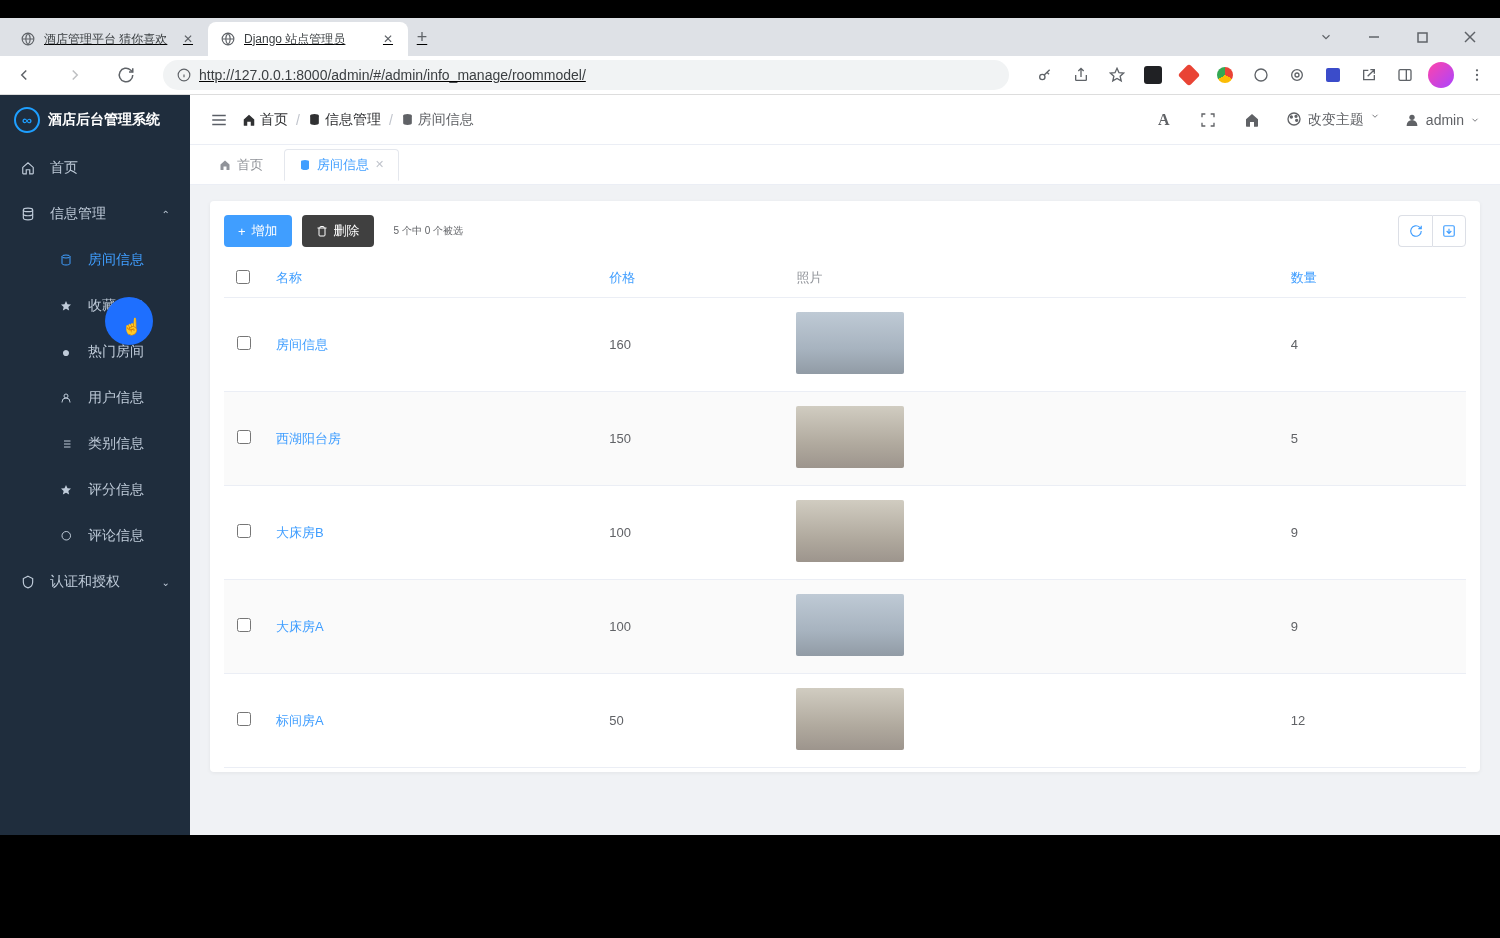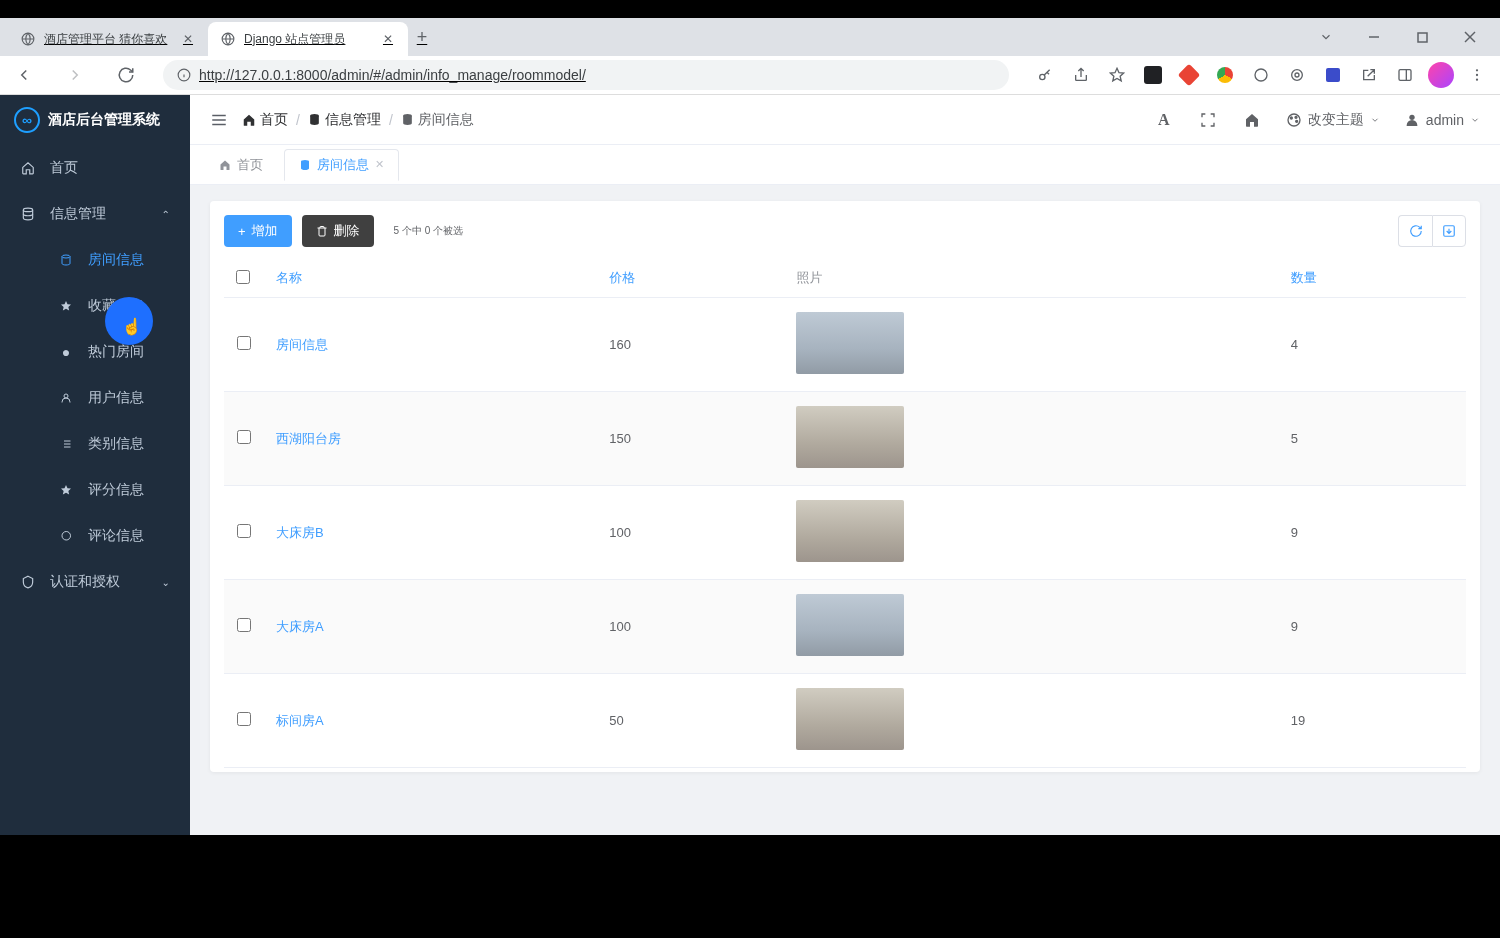--- a/index.html
+++ b/index.html
@@ -146,21 +146,21 @@
   padding: 0 20px;
   gap: 14px;
   border-bottom: 1px solid #ebeef5;
 }
 .hamburger { color: #5a5e66; cursor: pointer; }
 .breadcrumb { display: flex; align-items: center; gap: 8px; font-size: 14px; color: #606266; }
 .breadcrumb a { color: #303133; text-decoration: none; display: inline-flex; align-items: center; gap: 4px; }
 .breadcrumb .sep { color: #c0c4cc; }
 .topbar-right { margin-left: auto; display: flex; align-items: center; gap: 24px; color: #606266; }
 .top-icon { cursor: pointer; width: 20px; height: 20px; display: inline-flex; align-items: center; justify-content: center; }
-.theme-dropdown { display: flex; align-items: center; gap: 6px; cursor: pointer; font-size: 14px; }
+.theme-dropdown { display: flex; gap: 6px; cursor: pointer; font-size: 14px; }
 .user-dropdown { display: flex; align-items: center; gap: 6px; cursor: pointer; font-size: 14px; }
 
 .tabs-row {
   height: 40px;
   background: #fff;
   display: flex;
   align-items: center;
   padding: 0 14px;
   gap: 6px;
   border-bottom: 1px solid #ebeef5;
@@ -686,21 +686,21 @@
                 <td><a href="#" class="room-link">大床房A</a></td>
                 <td>100</td>
                 <td><span class="room-img cool"></span></td>
                 <td>9</td>
               </tr>
               <tr>
                 <td class="checkbox-cell"><input type="checkbox" style=""></td>
                 <td><a href="#" class="room-link">标间房A</a></td>
                 <td>50</td>
                 <td><span class="room-img "></span></td>
-                <td>19</td>
+                <td>12</td>
               </tr>
             </tbody>
         </table>
       </div>
     </div>
   </div>
 </div>
 
 <div class="letterbox-bottom"></div>
 

